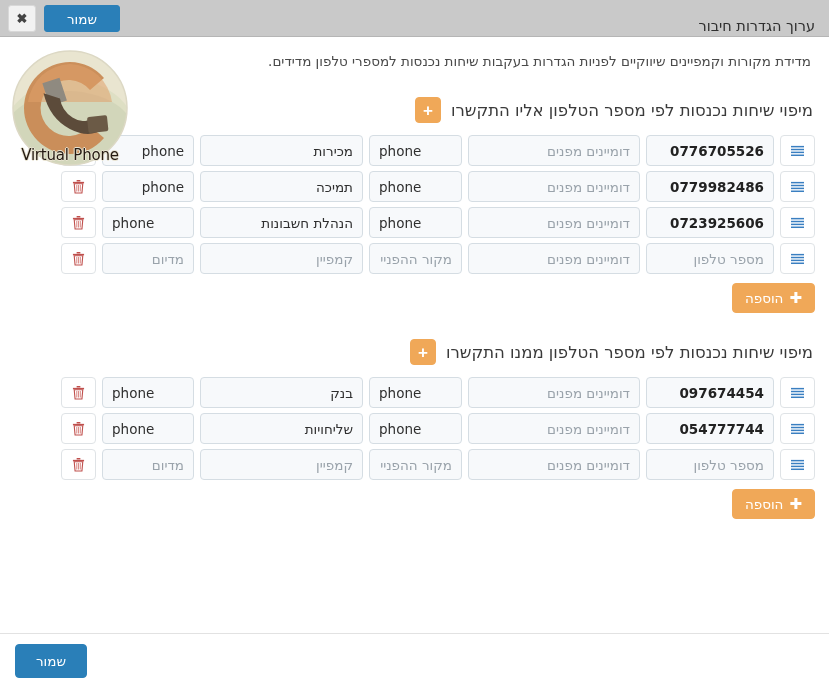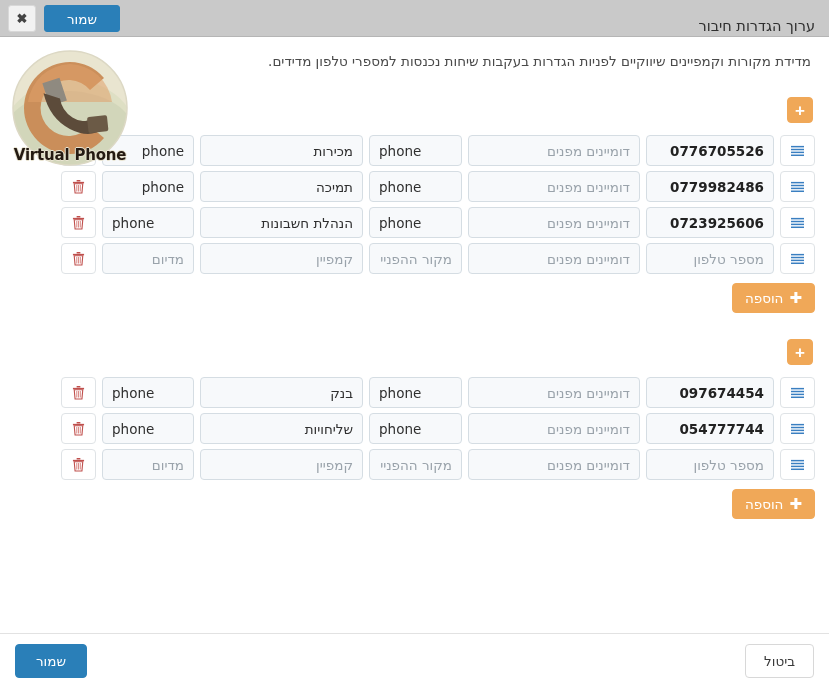--- a/index.html
+++ b/index.html
@@ -86,21 +86,21 @@
     height: 116px;
     z-index: 5;
   }
   .logo svg { display: block; }
   .logo-text {
     position: absolute;
     bottom: 2px;
     left: 0; right: 0;
     text-align: center;
     font-family: "DejaVu Sans", "Liberation Sans", sans-serif;
-    font-weight: bold;
+    font-weight: normal;
     font-size: 15px;
     color: #241a12;
     text-shadow: 0 1px 0 #e9e4d2, 0 -1px 0 #e9e4d2, 1px 0 0 #e9e4d2, -1px 0 0 #e9e4d2;
     letter-spacing: -0.2px;
     direction: ltr;
   }
 
   
   .page-title {
     text-align: right;
@@ -297,20 +297,21 @@
     <div class="logo-text">Virtual Phone</div>
   </div>
 
   <div class="content">
 
     <p class="page-subtitle">מדידת מקורות וקמפיינים שיווקיים לפניות הגדרות בעקבות שיחות נכנסות למספרי טלפון מדידים.</p>
 
     <div id="sections-host">
         <div class="section">
           <div class="section-head">
+            <span class="section-title">מיפוי שיחות נכנסות לפי מספר הטלפון אליו התקשרו</span>
             <button class="btn-plus-square">
               <span>+</span>
             </button>
           </div>
           <div class="rows">
             <div class="row">
               <div class="cell-list-btn">
                 <button class="icon-btn">
                   <svg class="list-svg" viewBox="0 0 14 12">
                     <rect x="0" y="0.5" width="14" height="1.6" fill="#3a7fc1"></rect>
@@ -428,20 +429,21 @@
           </div>
           <div class="add-row-wrap">
             <button class="btn-add">
               <span class="plus">✚</span>
               <span>הוספה</span>
             </button>
           </div>
         </div>
         <div class="section">
           <div class="section-head">
+            <span class="section-title">מיפוי שיחות נכנסות לפי מספר הטלפון ממנו התקשרו</span>
             <button class="btn-plus-square">
               <span>+</span>
             </button>
           </div>
           <div class="rows">
             <div class="row">
               <div class="cell-list-btn">
                 <button class="icon-btn">
                   <svg class="list-svg" viewBox="0 0 14 12">
                     <rect x="0" y="0.5" width="14" height="1.6" fill="#3a7fc1"></rect>
@@ -534,16 +536,15 @@
               <span>הוספה</span>
             </button>
           </div>
         </div>
       </div>
 
   </div>
 
   <div class="footer">
     <button class="btn-save-foot">שמור</button>
-    <button class="btn-cancel">ביטול</button>
   </div>
 
 </div>
 
 </body></html>

